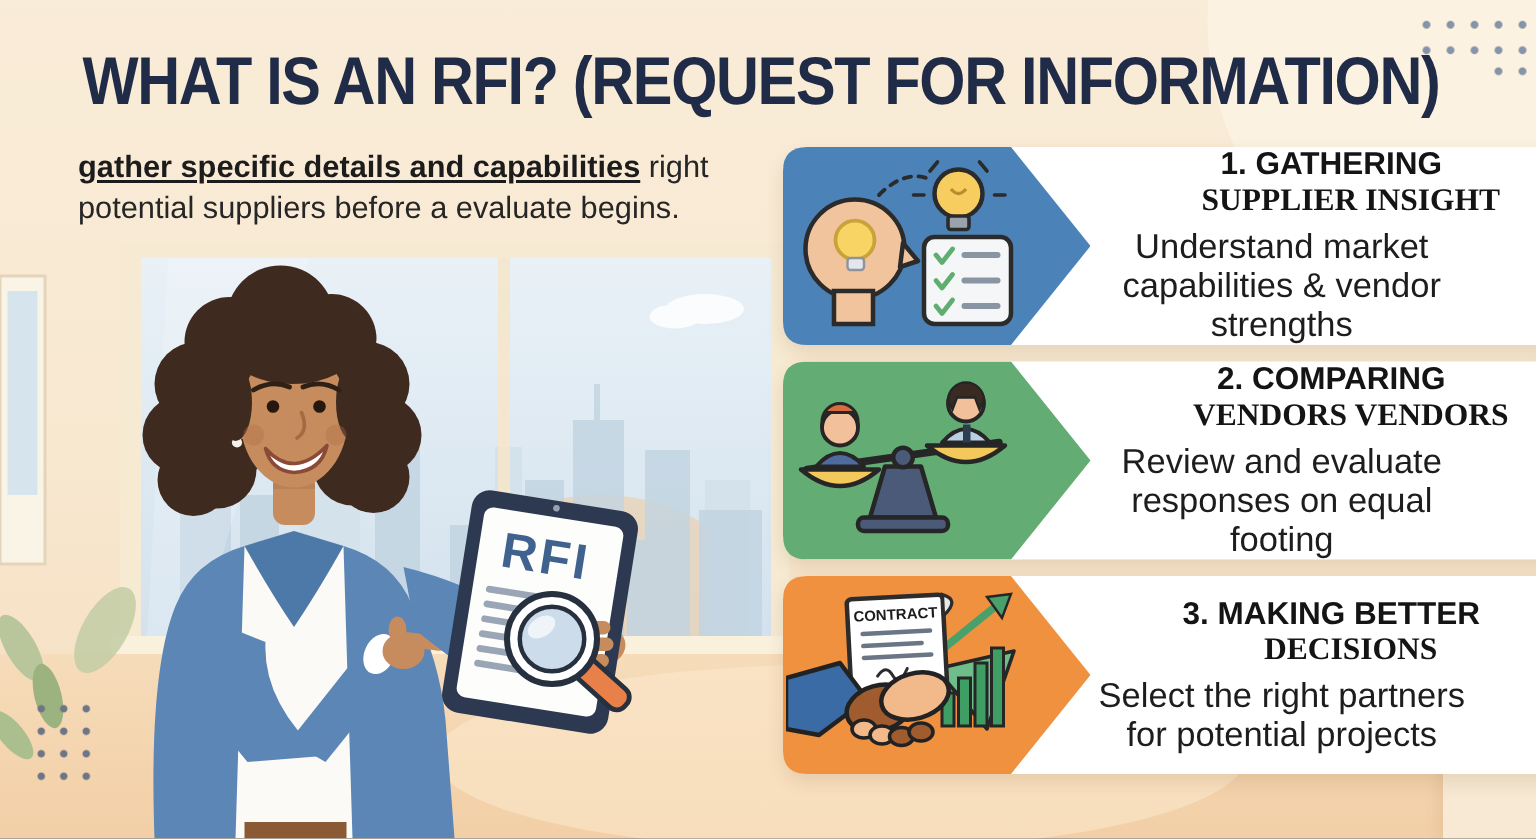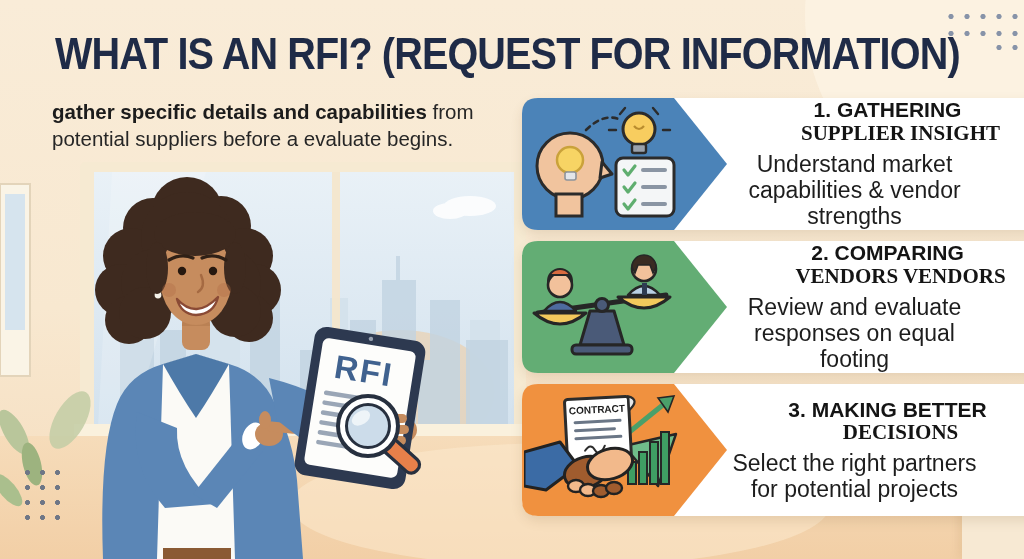--- a/index.html
+++ b/index.html
@@ -33,21 +33,21 @@
     font-size:45px; font-weight:700; letter-spacing:-1px;
     color:#1f2b47; white-space:nowrap;
     transform:scaleX(0.88); transform-origin:left center;
   }
 
   
   .intro{
     position:absolute; left:52px; top:98px; width:460px;
     font-size:20.5px; line-height:27px; color:#262626;
   }
-  .intro b{font-weight:700; color:#1c1c1c;}
+  .intro b{font-weight:700; color:#1c1c1c;text-decoration:underline;}
 
   
   .wall-corner{
     position:absolute; left:962px; top:440px; width:62px; height:119px;
     background:#f7e9d3; border-radius:10px 0 0 0;
     box-shadow:-4px 0 8px rgba(190,150,100,0.18);
   }
 
   
   .cards{position:absolute; left:522px; top:98px; width:460px;}
@@ -150,21 +150,21 @@
   <svg class="abs" style="left:1000px; top:146px;" width="24" height="54" viewBox="0 0 24 54">
     <path d="M2,4 L22,22" stroke="#8fb2d4" stroke-width="3.5" stroke-linecap="round"></path>
     <path d="M2,50 L22,32" stroke="#8fb2d4" stroke-width="3.5" stroke-linecap="round"></path>
   </svg>
 
   <div class="wall-corner"></div>
 
   <h1 class="title">WHAT IS AN RFI? (REQUEST FOR INFORMATION)</h1>
 
   <div class="intro">
-    <div><b>gather specific details and capabilities</b><span> from</span></div>
+    <div><b>gather specific details and capabilities</b><span> right</span></div>
     <div>potential suppliers before a evaluate begins.</div>
   </div>
 
   <svg class="abs" style="left:55px; top:168px;" width="420" height="391" viewBox="0 0 420 391">
 
     <g fill="#3e2a1f">
       <circle cx="132" cy="45" r="36"></circle>
         <circle cx="98" cy="60" r="30"></circle>
         <circle cx="166" cy="58" r="30"></circle>
       <circle cx="76" cy="88" r="28"></circle>

